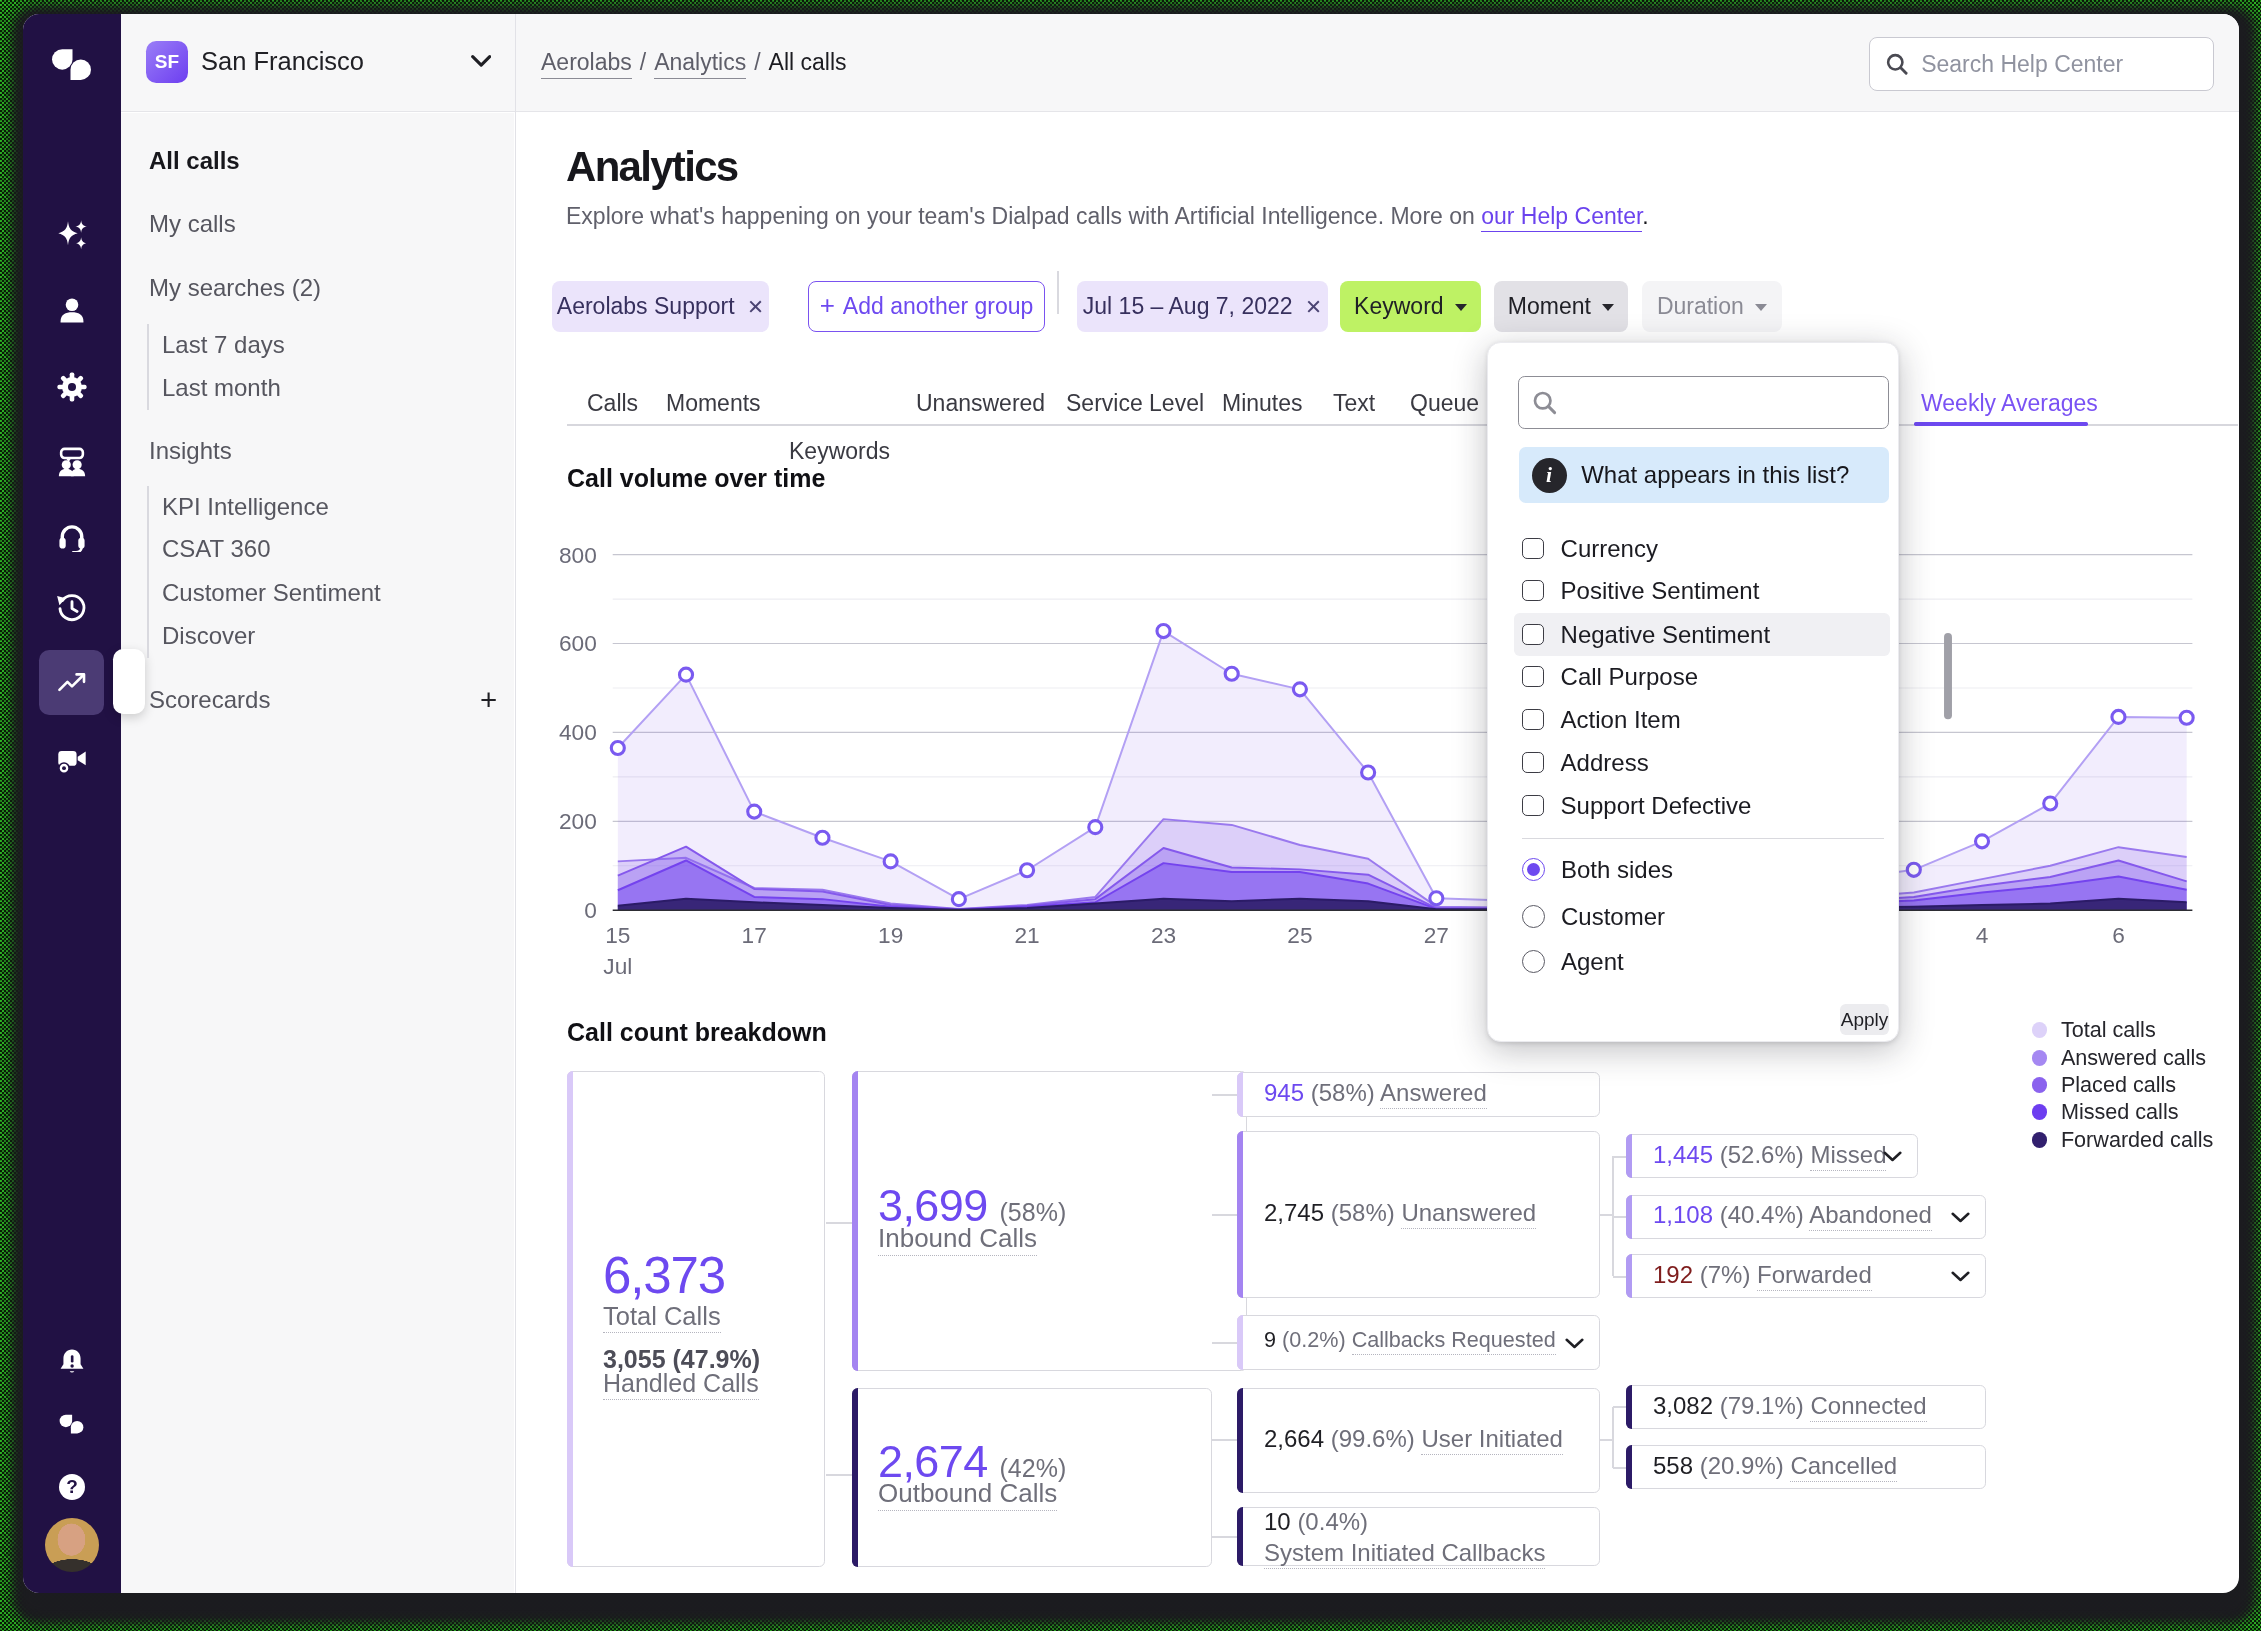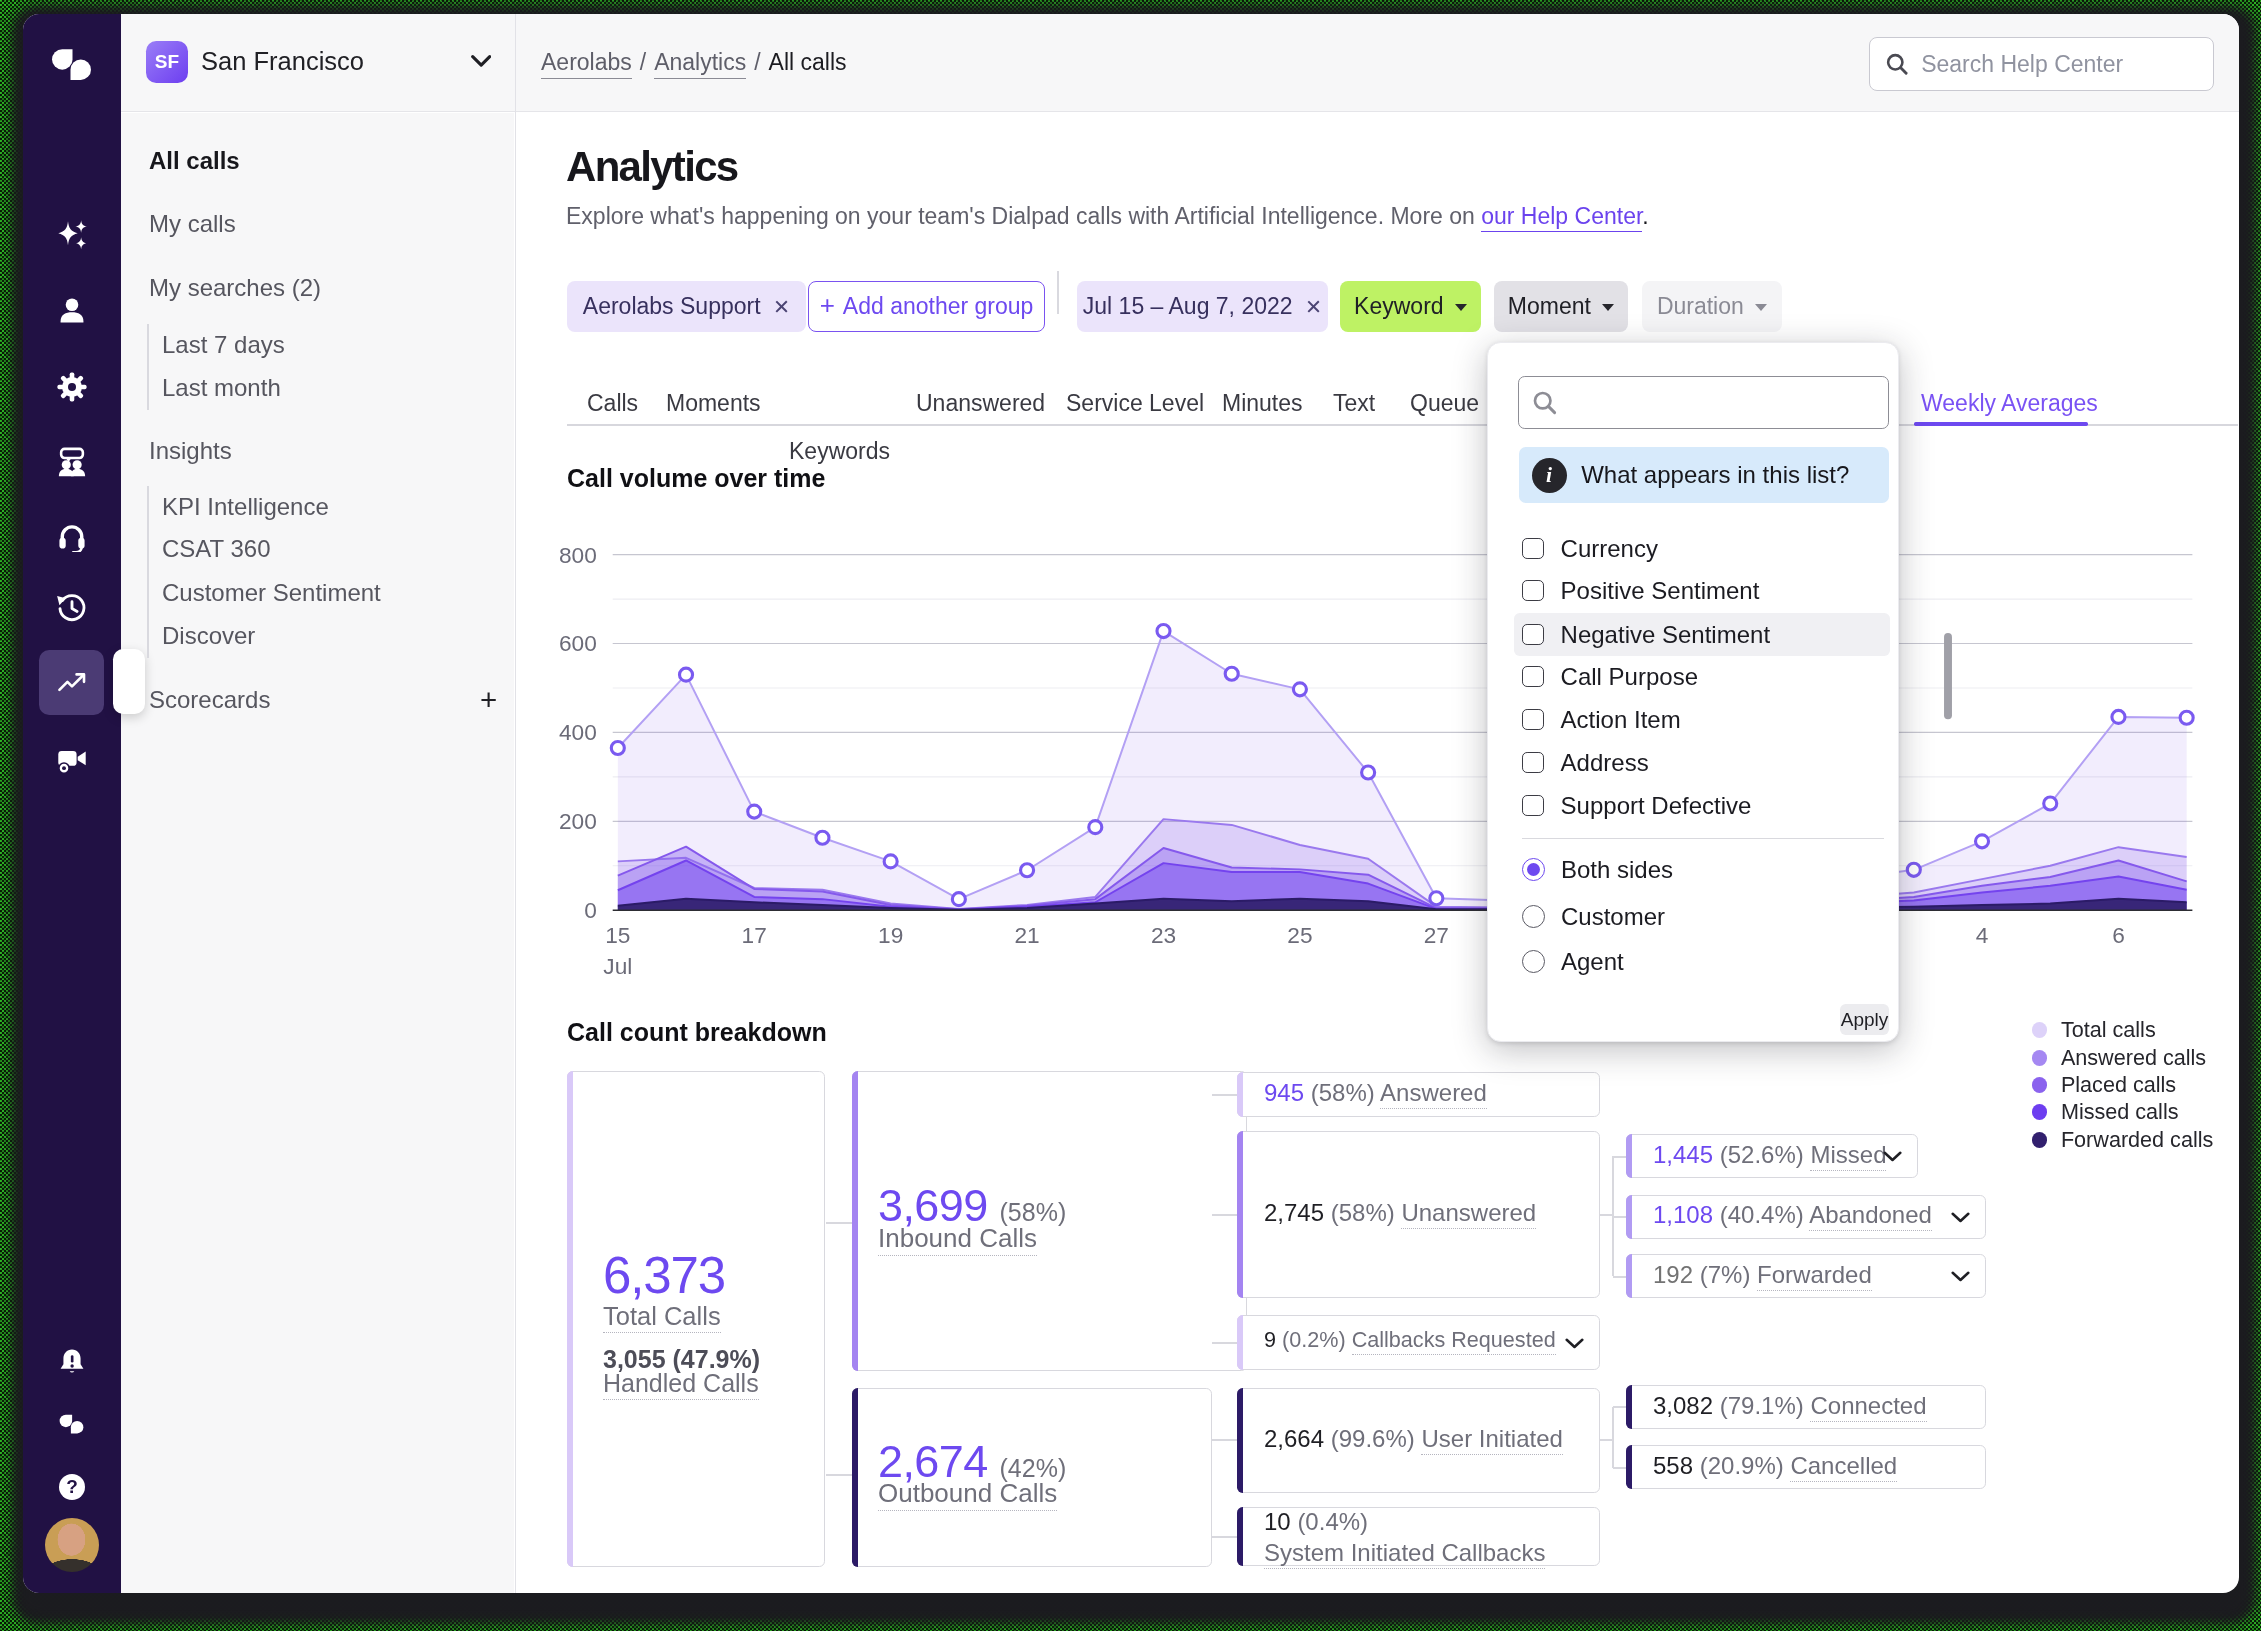--- a/index.html
+++ b/index.html
@@ -132,21 +132,21 @@
     <div class="nav" style="left:126px;top:423px;">Insights</div>
     <div class="vln" style="left:124px;top:472px;width:1.7px;height:172px;"></div>
     <div class="nav" style="left:139px;top:479px;">KPI Intelligence</div>
     <div class="nav" style="left:139px;top:521px;">CSAT 360</div>
     <div class="nav" style="left:139px;top:565px;">Customer Sentiment</div>
     <div class="nav" style="left:139px;top:608px;">Discover</div>
     <div class="nav" style="left:126px;top:672px;">Scorecards</div>
     <div class="abs" style="left:457px;top:669px;font-size:29.5px;color:#1f1f24;font-weight:400;">+</div>
     <div class="abs" style="left:543px;top:129px;font-size:42px;font-weight:700;color:#17171c;letter-spacing:-1.7px;">Analytics</div>
     <div class="abs" style="left:543px;top:189px;font-size:23px;color:#60606b;white-space:nowrap;">Explore what's happening on your team's Dialpad calls with Artificial Intelligence. More on <span style="color:#6b43ee;border-bottom:1.7px solid #6b43ee;padding-bottom:1.7px;">our Help Center</span><span style="color:#17171c;">.</span></div>
-    <div class="chip lav" style="left:544px;width:239px;">Aerolabs Support<span class="x">✕</span></div>
+    <div class="chip lav" style="left:529px;width:217px;">Aerolabs Support<span class="x">✕</span></div>
     <div class="chip" style="left:785px;width:237px;border:1.7px solid #7a52f0;background:#fff;color:#6d49f0;"><span style="font-size:26px;margin-right:8px;margin-top:-2.3px;">+</span>Add another group</div>
     <div class="abs" style="left:1034px;top:257px;width:1.7px;height:43px;background:#d9d9df;"></div>
     <div class="chip lav" style="left:1054px;width:251px;">Jul 15 – Aug 7, 2022<span class="x">✕</span></div>
     <div class="chip" style="left:1317px;width:141px;background:#bef264;color:#202026;">Keyword<span class="caret"></span></div>
     <div class="chip" style="left:1471px;width:134px;background:#e2e1e6;color:#202026;">Moment<span class="caret"></span></div>
     <div class="chip" style="left:1619px;width:140px;background:#f4f4f6;color:#8a8a94;">Duration<span class="caret" style="border-top-color:#8a8a94;"></span></div>
     <div class="tab" style="left:564px;">Calls</div>
     <div class="tab" style="left:643px;">Moments</div>
     <div class="tab" style="left:766px;margin-top:48px;">Keywords</div>
     <div class="tab" style="left:893px;">Unanswered</div>
@@ -275,21 +275,21 @@
     </div>
     <div class="card" style="left:1603px;top:1181px;width:360px;height:44px;">
       <div class="bar" style="background:#b19bf3;height:44px;"></div>
       <div class="abs" style="left:26px;top:5.1px;font-size:24px;white-space:nowrap;"><span style="color:#6d49f0;">1,108</span> <span style="color:#6f6f7a;">(40.4%)</span> <span class="du" style="color:#6f6f7a;">Abandoned</span></div>
       <svg class="abs" width="19" height="11.3" viewBox="0 0 34 20" style="right:14.7px;top:16px;">
         <path d="M3 3 L17 16 L31 3" stroke="#1f1f24" stroke-width="4.5" fill="none" stroke-linecap="round" stroke-linejoin="round"></path>
       </svg>
     </div>
     <div class="card" style="left:1603px;top:1240px;width:360px;height:44px;">
       <div class="bar" style="background:#b19bf3;height:44px;"></div>
-      <div class="abs" style="left:26px;top:5.7px;font-size:24px;white-space:nowrap;"><span style="color:#737373;">192</span> <span style="color:#6f6f7a;">(7%)</span> <span class="du" style="color:#6f6f7a;">Forwarded</span></div>
+      <div class="abs" style="left:26px;top:5.7px;font-size:24px;white-space:nowrap;"><span style="color:#7f1d1d;">192</span> <span style="color:#6f6f7a;">(7%)</span> <span class="du" style="color:#6f6f7a;">Forwarded</span></div>
       <svg class="abs" width="19" height="11.3" viewBox="0 0 34 20" style="right:14.7px;top:16.4px;">
         <path d="M3 3 L17 16 L31 3" stroke="#1f1f24" stroke-width="4.5" fill="none" stroke-linecap="round" stroke-linejoin="round"></path>
       </svg>
     </div>
     <div class="card" style="left:1603px;top:1371px;width:360px;height:44px;">
       <div class="bar" style="background:#2c1b67;height:44px;"></div>
       <div class="abs" style="left:26px;top:5.7px;font-size:24px;white-space:nowrap;"><span style="color:#1f1f24;">3,082</span> <span style="color:#6f6f7a;">(79.1%)</span> <span class="du" style="color:#6f6f7a;">Connected</span></div>
     </div>
     <div class="card" style="left:1603px;top:1431px;width:360px;height:44px;">
       <div class="bar" style="background:#2c1b67;height:44px;"></div>

